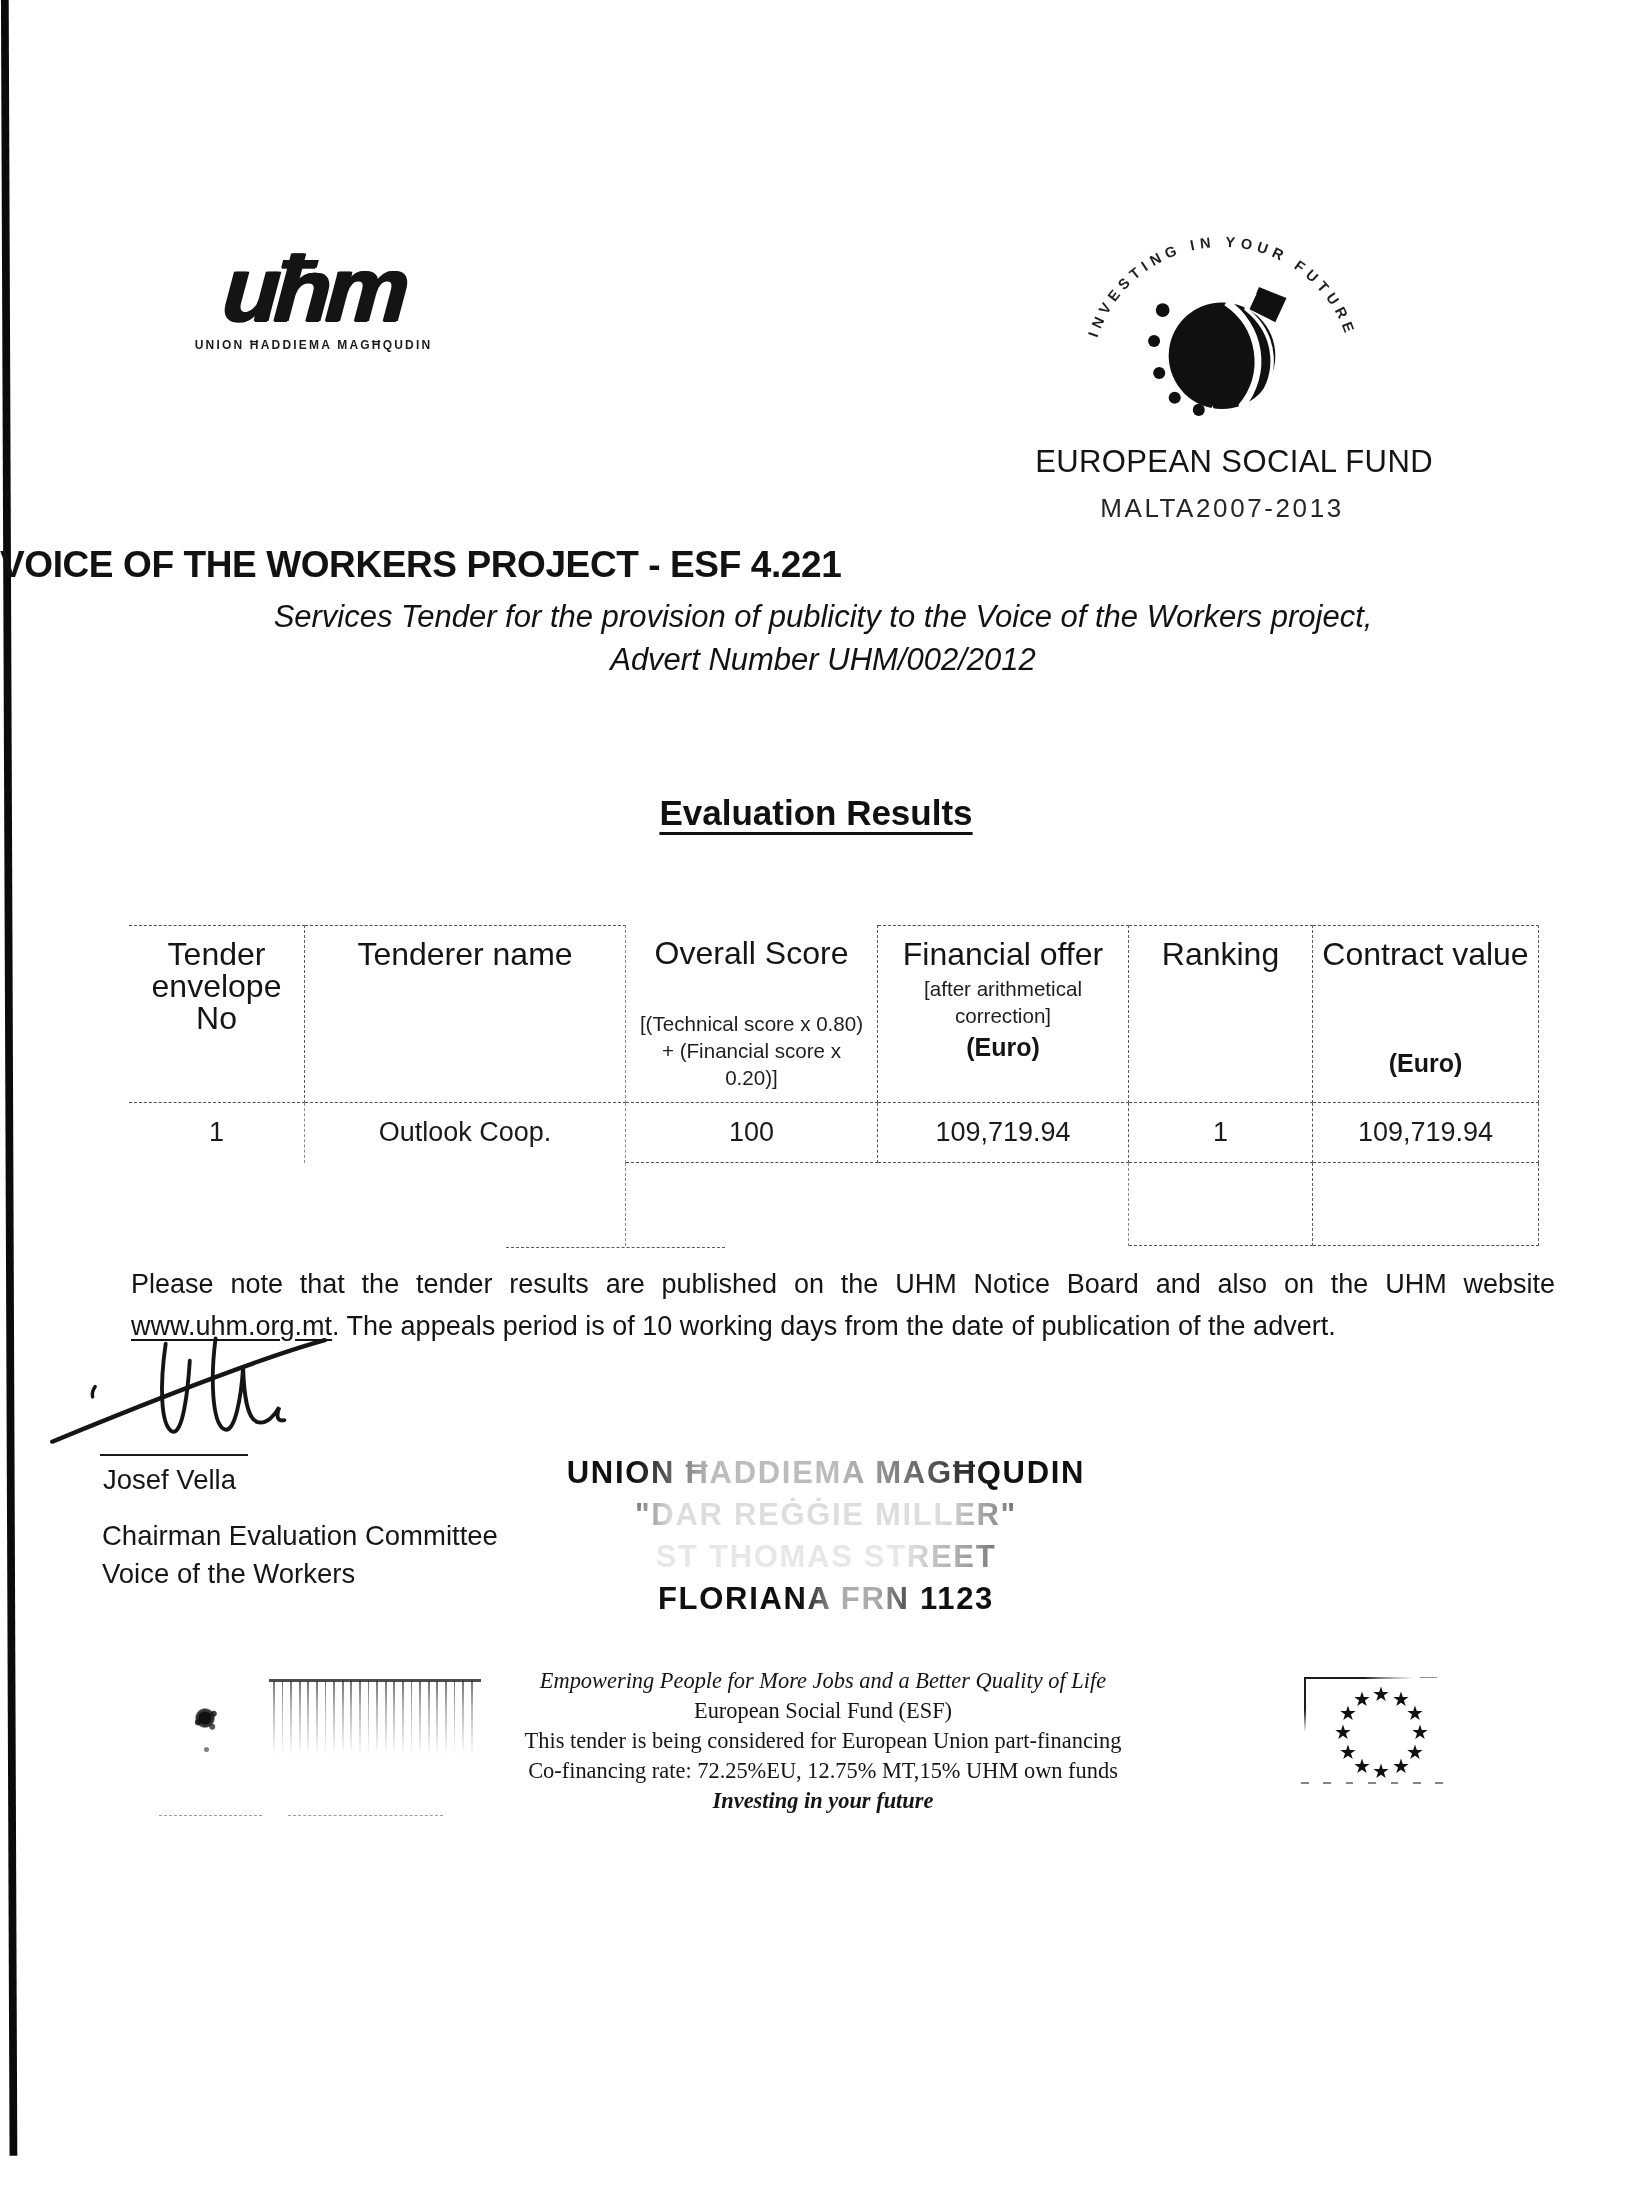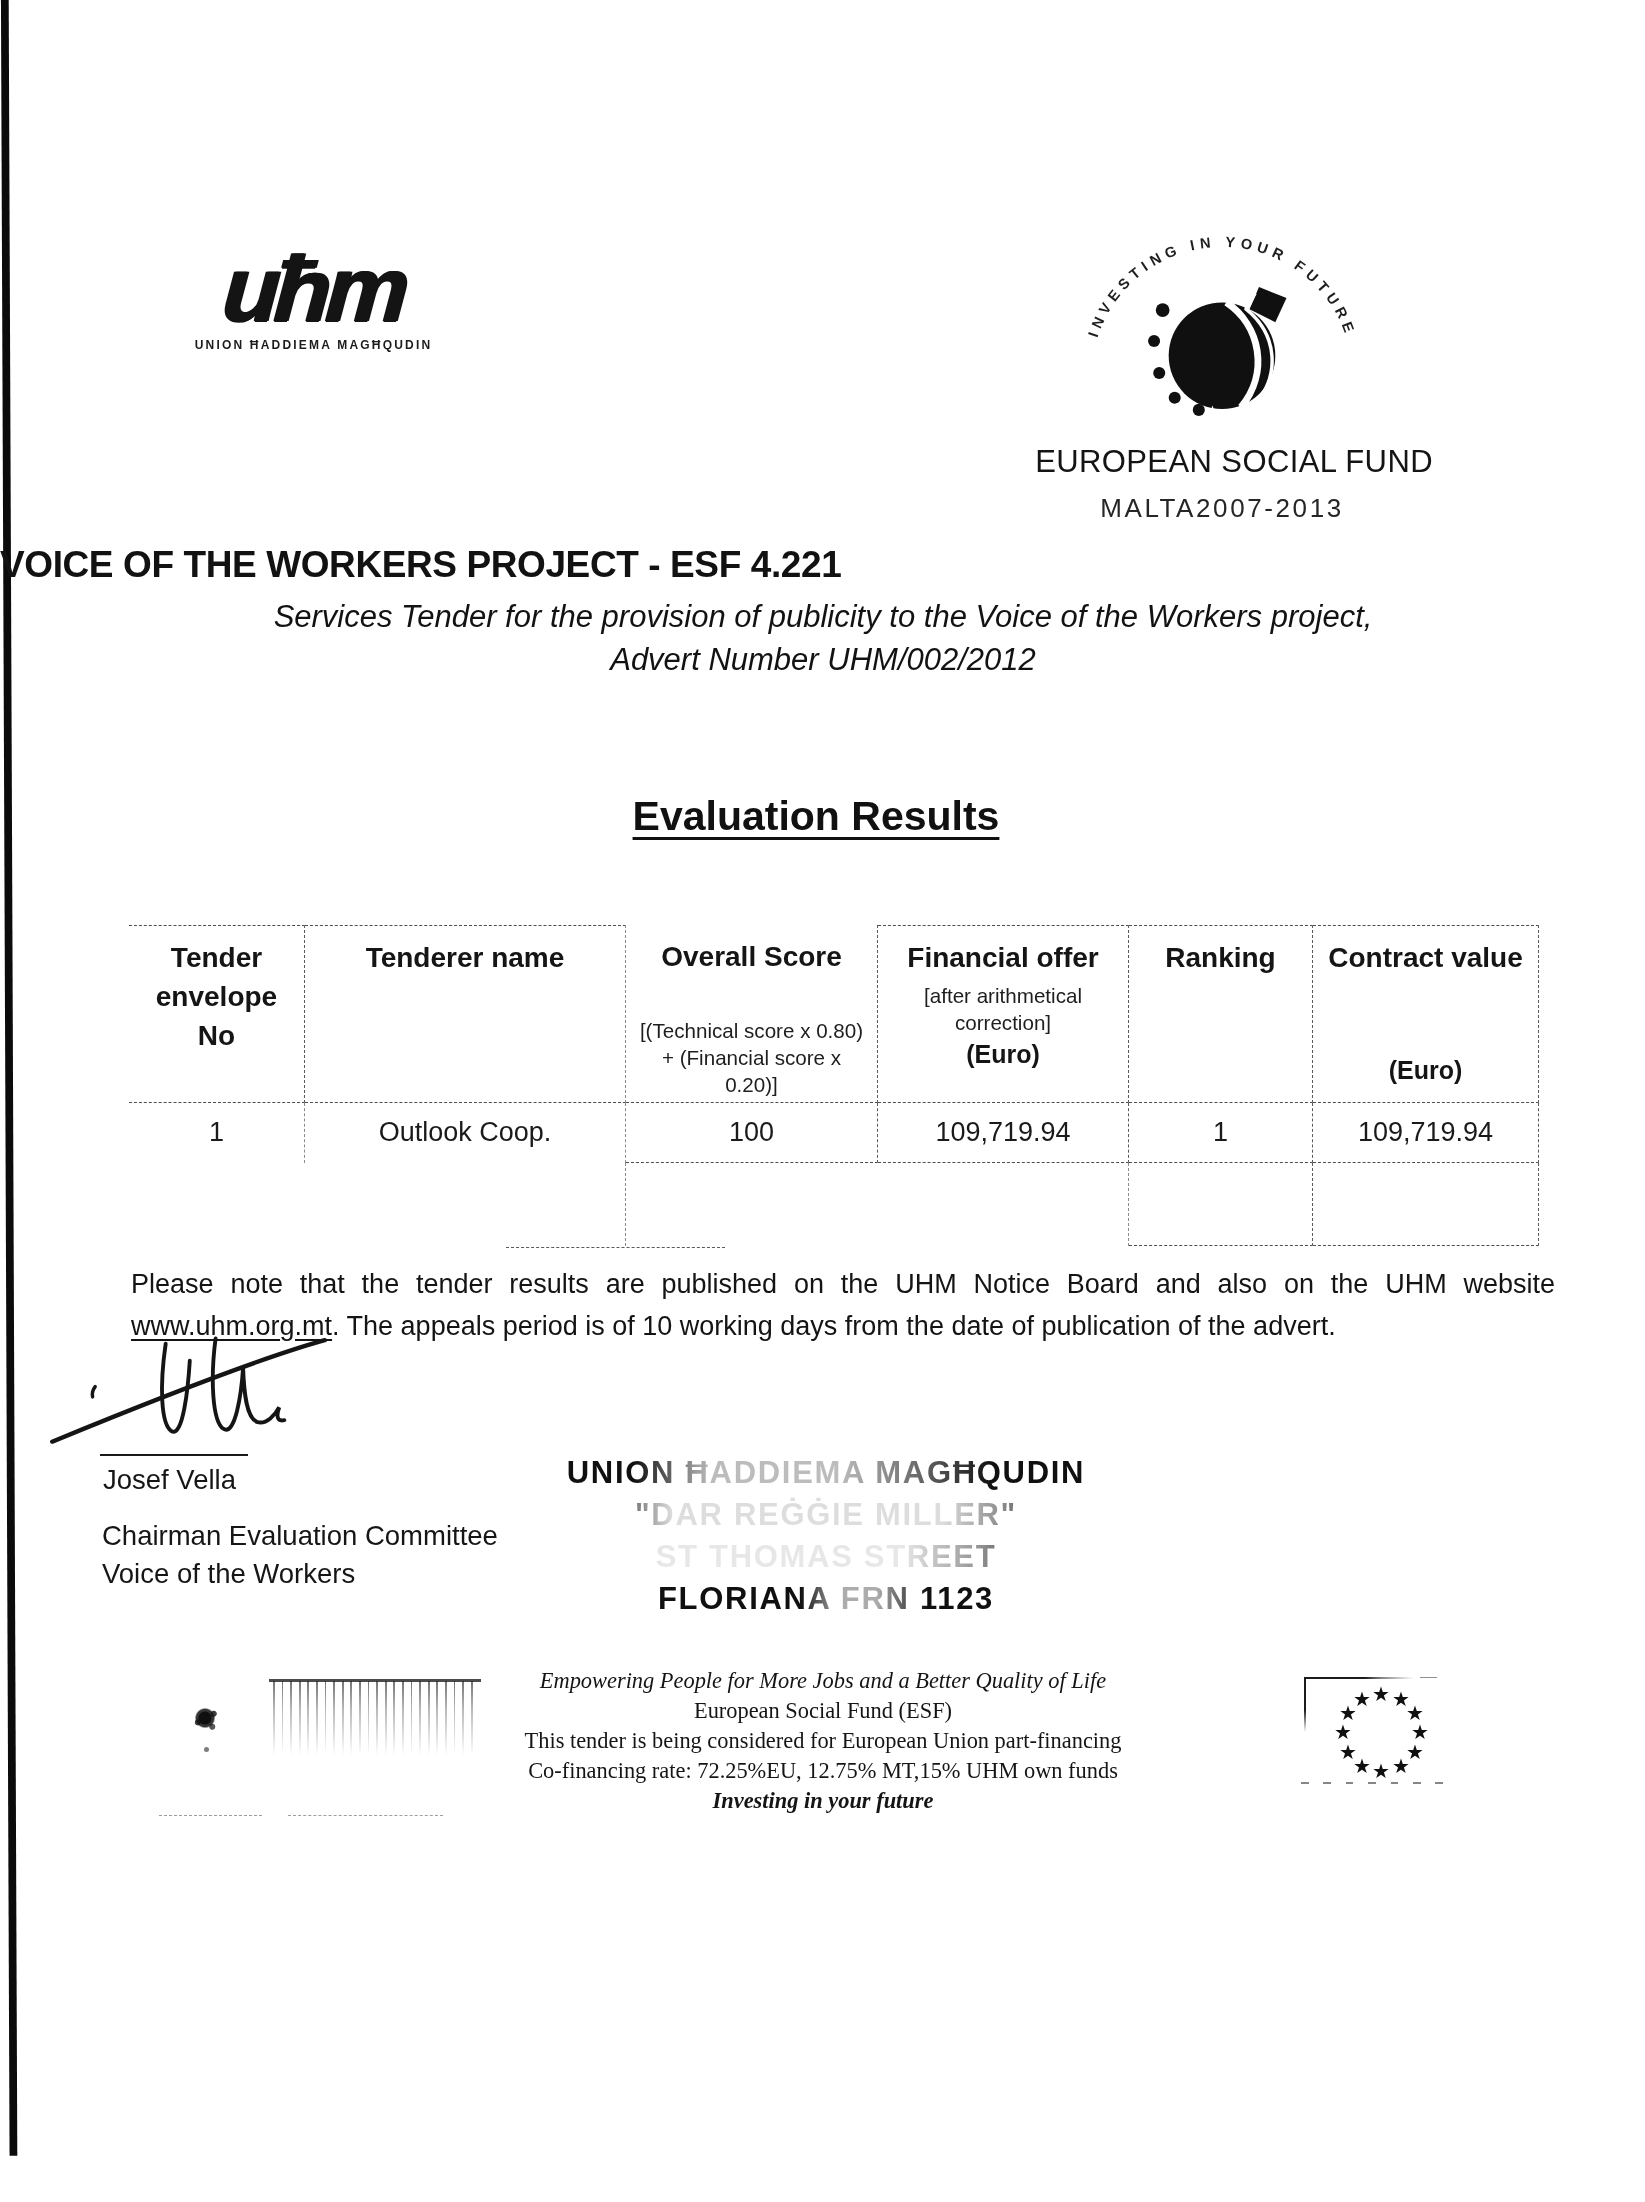--- a/index.html
+++ b/index.html
@@ -21,29 +21,29 @@
   .uhm-sub { margin-top:1.7px; font-size:12px; font-weight:bold; letter-spacing:2.2px; color:#1c1c1c; }
   .esf-logo { position:absolute; left:1011px; top:188px; width:422px; text-align:center; }
   .esf-title { font-size:31px; font-weight:normal; letter-spacing:0.4px; color:#141414; margin-top:-5.2px;text-align:right; }
   .esf-sub { font-size:26px; font-weight:400; letter-spacing:2.6px; color:#262626; margin-top:13px; }
   
   .doc-title { position:absolute; left:0; width:1580px; top:544px; text-align:left;
     font-size:37px; font-weight:bold; letter-spacing:-0.4px; color:#121212; }
   .doc-subtitle { position:absolute; left:0; width:1646px; top:595px; text-align:center;
     font-size:31px; font-weight:normal; font-style:italic; line-height:43px; color:#121212; }
   .section-heading { position:absolute; left:0; width:1632px; top:793px; text-align:center;
-    font-size:41px; font-weight:bold; color:#111;
+    font-size:35px; font-weight:bold; color:#111;
     }
   .section-heading span { text-decoration:underline; text-underline-offset:6.9px; text-decoration-thickness:2.6px; }
   
   .tbl { position:absolute; left:129px; top:925px; width:1413px;
     display:grid; grid-template-columns:176px 321px 252px 251px 184px 226px;
     grid-template-rows:178px 60px 83px; }
   .cell { position:relative; text-align:center; padding:12px 8.6px 0 8.6px; }
-  .cell .lbl { font-size:28px; font-weight:bold; color:#151515; line-height:39px; }
+  .cell .lbl { font-size:32px; font-weight:normal; color:#151515; line-height:32px; }
   .cell .note { font-size:20.6px; color:#1e1e1e; line-height:27px; margin-top:5.2px; }
   .cell .unit { font-size:25px; font-weight:bold; color:#151515; margin-top:3.4px; }
   .gap1 { margin-top:41px !important; }
   .gap2 { margin-top:79px !important; }
   .val { font-size:27px; color:#1a1a1a; padding-top:13.8px; }
   .bt { border-top:1.7px dashed #4d4d4d; }
   .bb { border-bottom:1.7px dashed #4d4d4d; }
   .br { border-right:1.7px dashed #5a5a5a; }
   .brf { border-right:1.7px dashed #8a8a8a; }
   .dash-seg { position:absolute; background:none; border-top:1.7px dashed #5a5a5a; height:0; }

